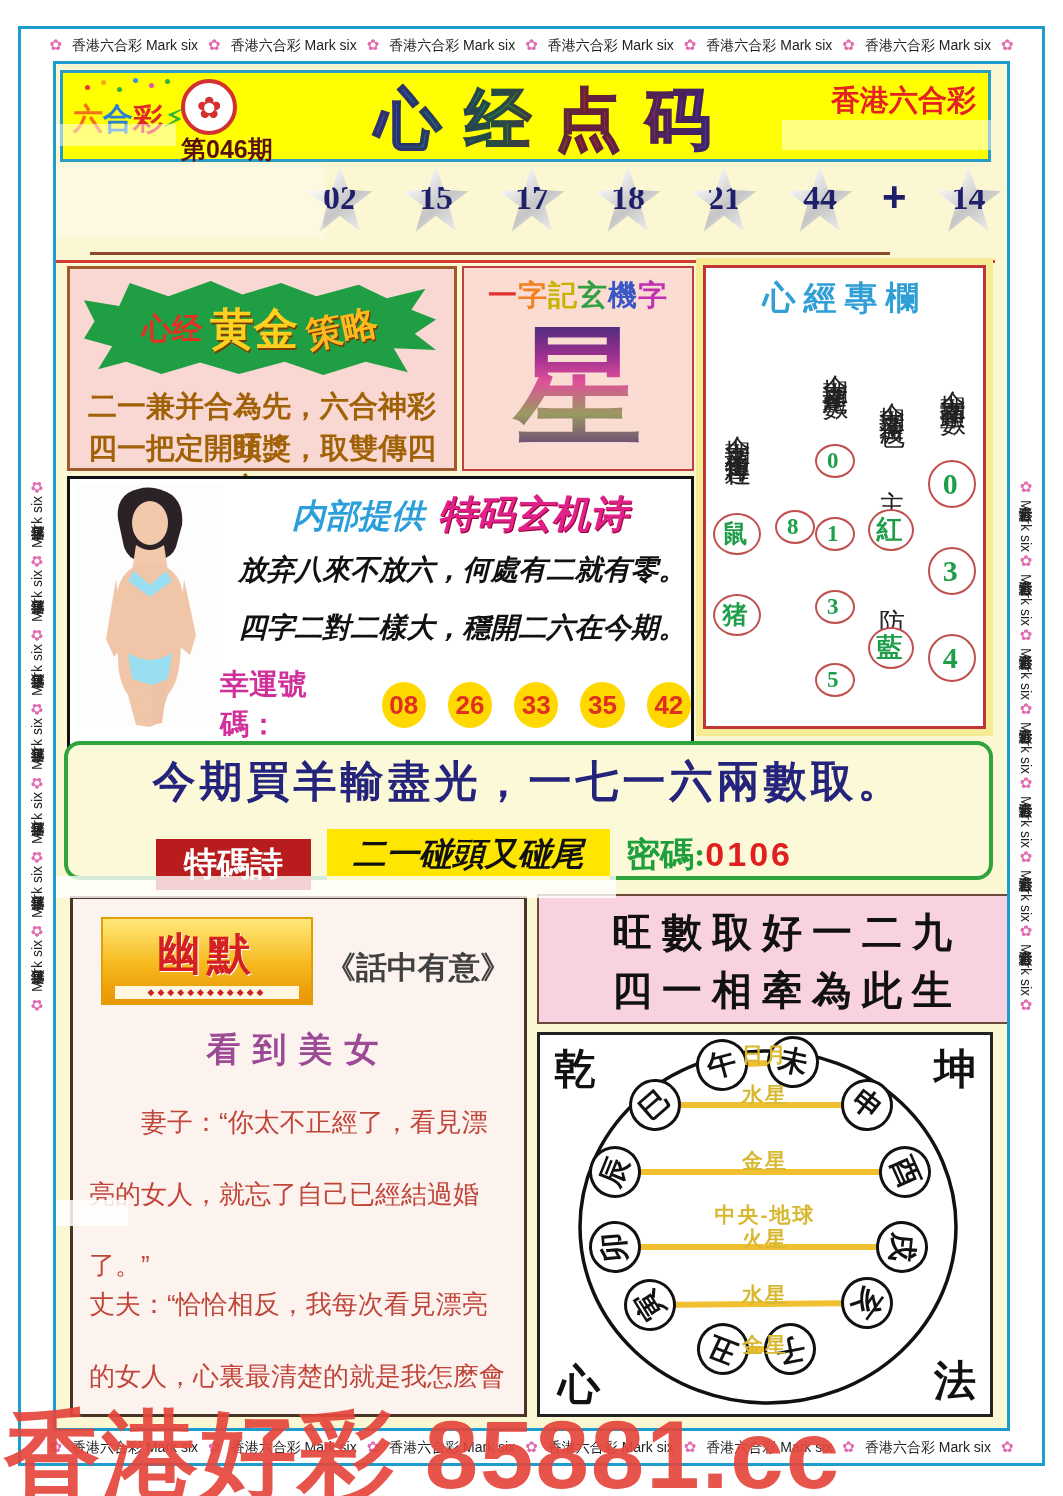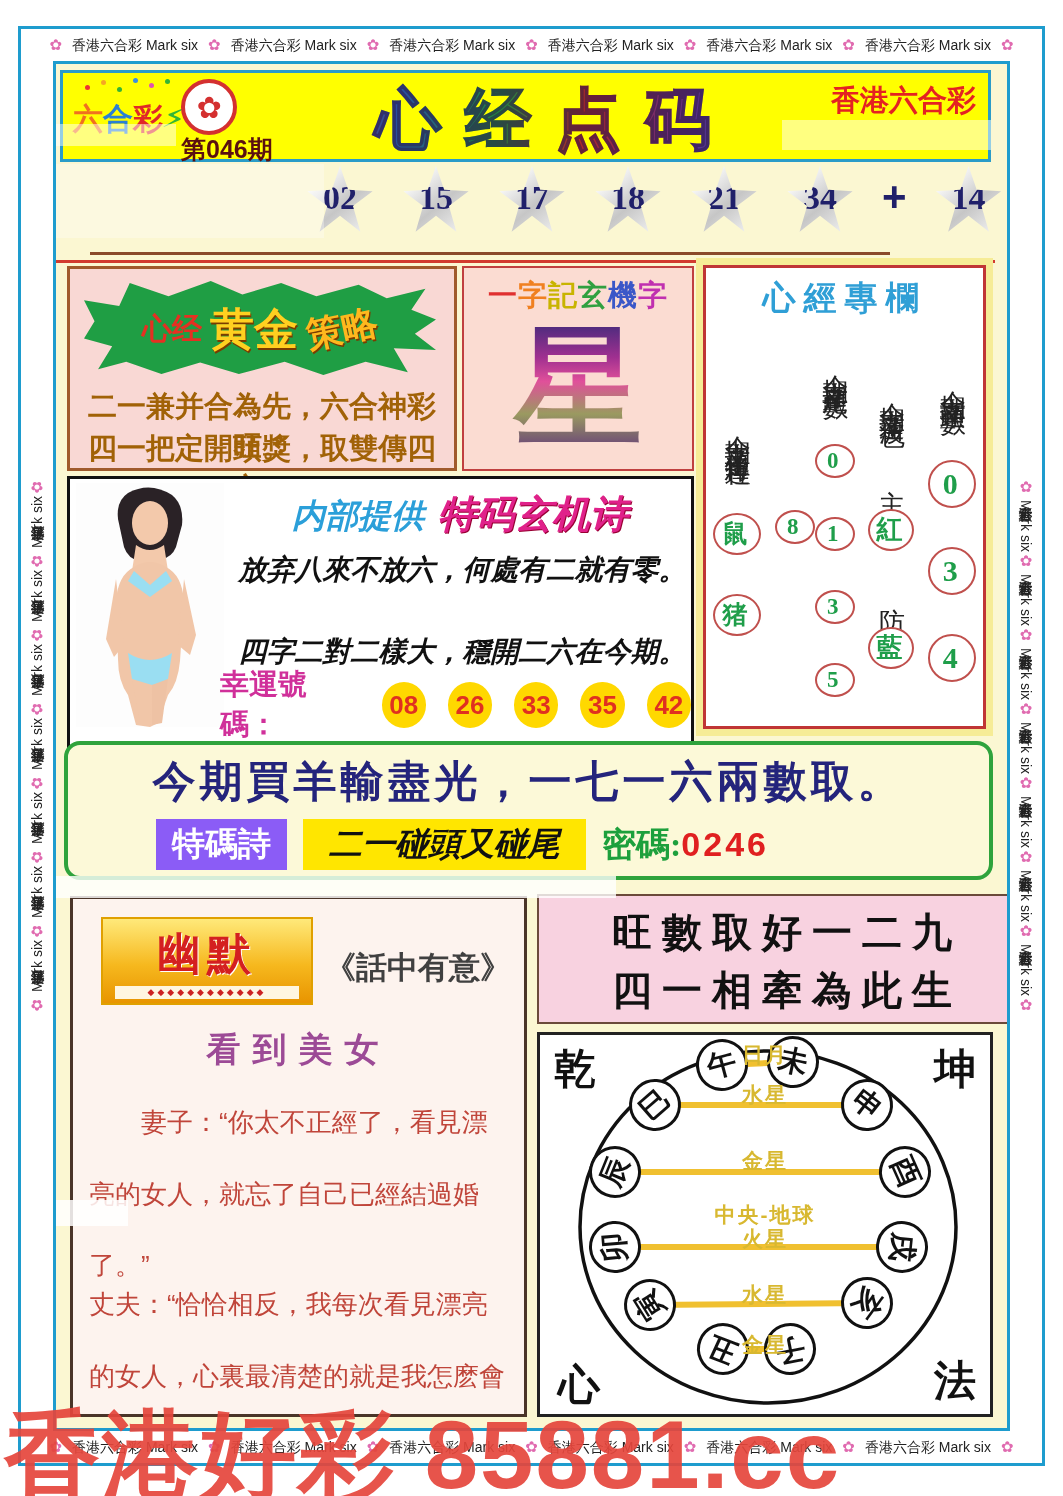--- a/index.html
+++ b/index.html
@@ -71,30 +71,30 @@
   .oval.zodiac{width:44px;height:38px;line-height:38px;font-size:25px;}
   .oval.wave{width:42px;height:38px;line-height:38px;font-size:26px;}
   
   #box4{position:absolute;left:11px;top:412px;width:627px;height:312px;background:#ffffff;border:3px solid #111;box-sizing:border-box;}
   #photo{position:absolute;left:6px;top:4px;width:148px;height:244px;}
   #poem-head{position:absolute;left:160px;top:10px;width:460px;display:flex;align-items:baseline;gap:14px;justify-content:center;}
   #provider{color:#2b9fd9;font-weight:bold;font-style:italic;font-size:33px;}
   #poem-title{color:#e0218a;font-weight:bold;font-style:italic;font-size:38px;font-family:"Liberation Serif","DejaVu Serif",serif;text-shadow:1px 1px 0 #903;}
   .poem-line{position:absolute;left:165px;width:455px;text-align:center;font-family:"Liberation Serif","DejaVu Serif",serif;
      font-weight:bold;font-style:italic;font-size:28px;color:#111;}
-  #pl1{top:72px;} #pl2{top:130px;margin-top:24px;}
+  #pl1{top:72px;} #pl2{top:130px;}
   #lucky-row{position:absolute;left:150px;top:186px;display:flex;align-items:center;gap:22px;}
   #lucky-label{color:#d0309a;font-weight:bold;font-size:29px;font-family:"Liberation Serif","DejaVu Serif",serif;}
   .lucky-ball{width:46px;height:46px;border-radius:50%;background:#ffd800;display:flex;align-items:center;justify-content:center;
      color:#e03020;font-weight:bold;font-size:26px;}
   
   #banner{position:absolute;left:8px;top:677px;width:929px;height:139px;background:#fcf9d8;border:4px solid #2fa33c;border-radius:16px;box-sizing:border-box;}
   #banner-line1{margin-top:8px;text-align:center;color:#24247c;font-weight:bold;font-size:43px;letter-spacing:4px;}
   #banner-line2{display:flex;align-items:center;justify-content:flex-start;margin:8px 0 0 88px;gap:16px;}
-  #tag{background:#8b5cf6;color:#ffffff;font-weight:bold;font-size:33px;padding:3px 16px;font-family:"Liberation Serif","DejaVu Serif",serif;}
+  #tag{background:#b91c1c;color:#ffffff;font-weight:bold;font-size:33px;padding:3px 28px;font-family:"Liberation Serif","DejaVu Serif",serif;margin-top:20px;}
   #phrase{background:#ffe600;color:#111;font-weight:bold;font-style:italic;font-size:33px;padding:3px 26px;font-family:"Liberation Serif","DejaVu Serif",serif;}
   #code{font-weight:bold;font-size:34px;}
   #code .cl{color:#1da03c;font-family:"Liberation Serif","DejaVu Serif",serif;}
   #code .cv{color:#e02020;letter-spacing:3px;}
   
   #humor{position:absolute;left:14px;top:832px;width:457px;height:521px;background:#fdf3ee;border:3px solid #4a3428;box-sizing:border-box;}
   #humor-logo{position:absolute;left:28px;top:18px;width:212px;height:88px;border:2px solid #e0a000;
      background:linear-gradient(180deg,#ffe97a 0%,#f6b81e 55%,#e89400 100%);text-align:center;box-sizing:border-box;}
   #humor-logo .hl{margin-top:6px;color:#d42020;font-weight:bold;font-size:44px;letter-spacing:6px;font-family:"Liberation Serif","DejaVu Serif",serif;text-shadow:1px 1px 0 #fff;}
   #humor-logo .deco{display:block;margin:2px auto 0;width:88%;background:#fff6e0;color:#cc2222;font-size:9px;letter-spacing:3px;line-height:13px;}
@@ -151,21 +151,21 @@
         <div class="star">
             <span>17</span>
           </div>
         <div class="star">
             <span>18</span>
           </div>
         <div class="star">
             <span>21</span>
           </div>
         <div class="star">
-            <span>34</span>
+            <span>44</span>
           </div>
         <div class="plus">+</div>
         <div class="star">
             <span>14</span>
           </div>
       </div>
       <div class="rule-a"></div>
       <div class="rule-b"></div>
 
       <div id="box1">
@@ -245,21 +245,21 @@
           <span class="lucky-ball">35</span>
           <span class="lucky-ball">42</span>
         </div>
       </div>
 
       <div id="banner">
         <div id="banner-line1">今期買羊輸盡光，一七一六兩數取。</div>
         <div id="banner-line2">
           <span id="tag">特碼詩</span>
           <span id="phrase">二一碰頭又碰尾</span>
-          <span id="code"><span class="cl">密碼:</span><span class="cv">0246</span></span>
+          <span id="code"><span class="cl">密碼:</span><span class="cv">0106</span></span>
         </div>
       </div>
 
       <div id="humor">
         <div id="humor-logo">
           <div class="hl">幽默</div>
           <span class="deco">◆◆◆◆◆◆◆◆◆◆◆◆</span>
         </div>
         <div id="humor-sub">《話中有意》</div>
         <div id="joke-title">看到美女</div>

